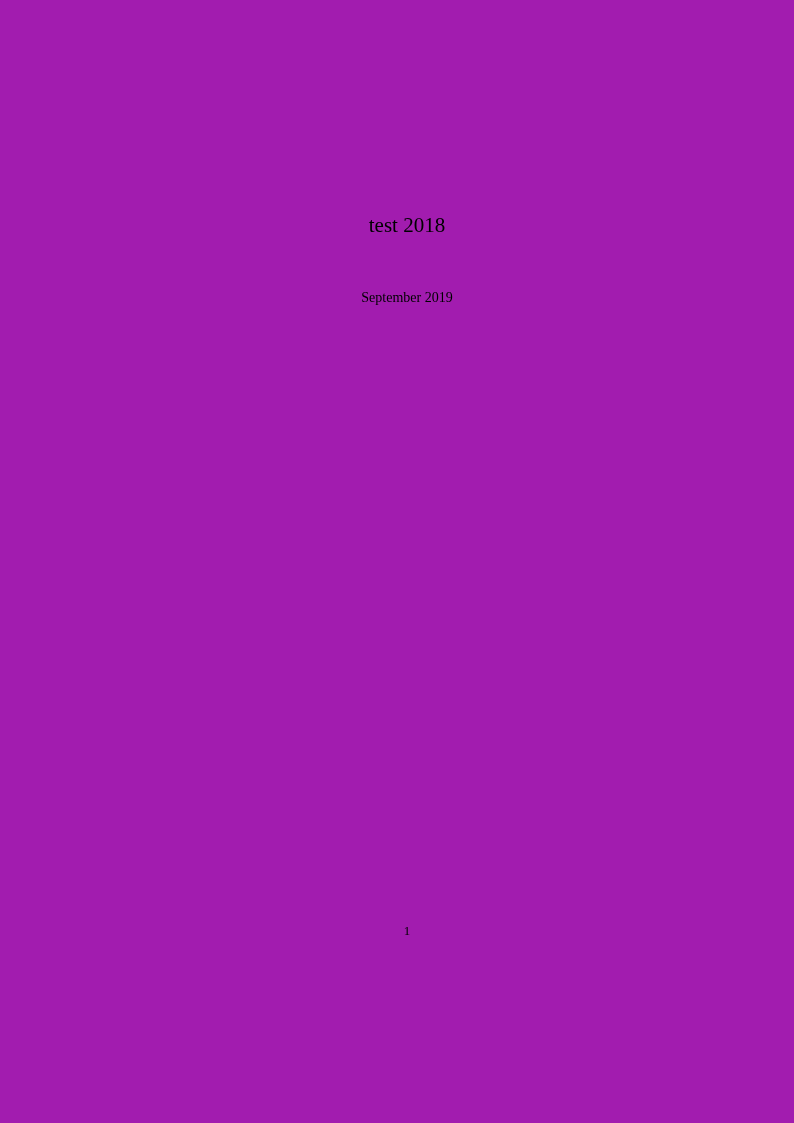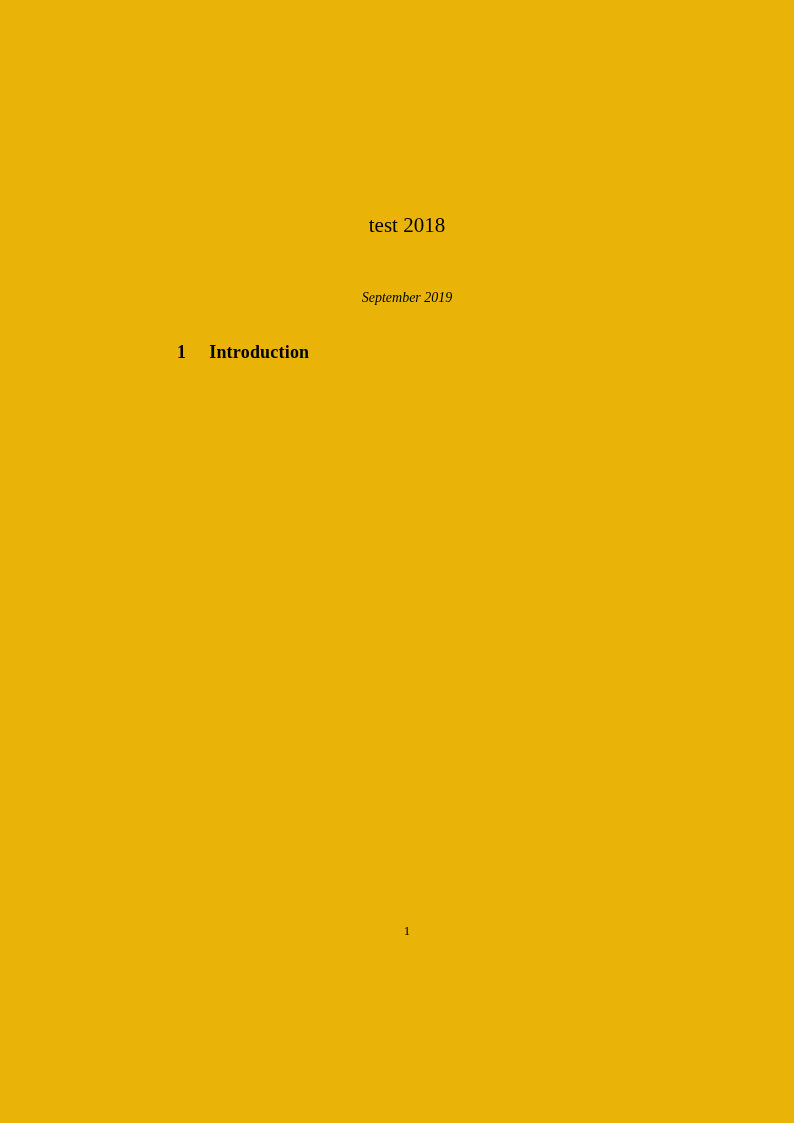--- a/index.html
+++ b/index.html
@@ -14,21 +14,21 @@
     color: #000000;
     position: relative;
     overflow: hidden;
   }
   .page {
     position: absolute;
     top: 0;
     left: 0;
     width: 794px;
     height: 1123px;
-    background: #eab308;
+    background: #a21caf;
   }
   
   .doc-title {
     position: absolute;
     left: 177px;
     width: 460px;
     top: 213px;
     text-align: center;
     font-size: 21px;
     line-height: 1.2;
@@ -44,21 +44,20 @@
     line-height: 1.2;
   }
   .doc-date {
     position: absolute;
     left: 177px;
     width: 460px;
     top: 290px;
     text-align: center;
     font-size: 14px;
     line-height: 1.2;
-    font-style: italic;
   }
   .section-heading {
     position: absolute;
     left: 177px;
     width: 460px;
     top: 342px;
     font-size: 18px;
     font-weight: 700;
     line-height: 1.2;
     letter-spacing: 0.2px;
@@ -80,19 +79,16 @@
 </head>
 <body>
 
 <div class="page">
 
   <div class="doc-title">test 2018</div>
 
 
   <div class="doc-date">September 2019</div>
 
-  <div class="section-heading">
-    <span class="section-number">1</span><span class="section-title">Introduction</span>
-  </div>
 
   <div class="page-number">1</div>
 
 </div>
 
 </body></html>

